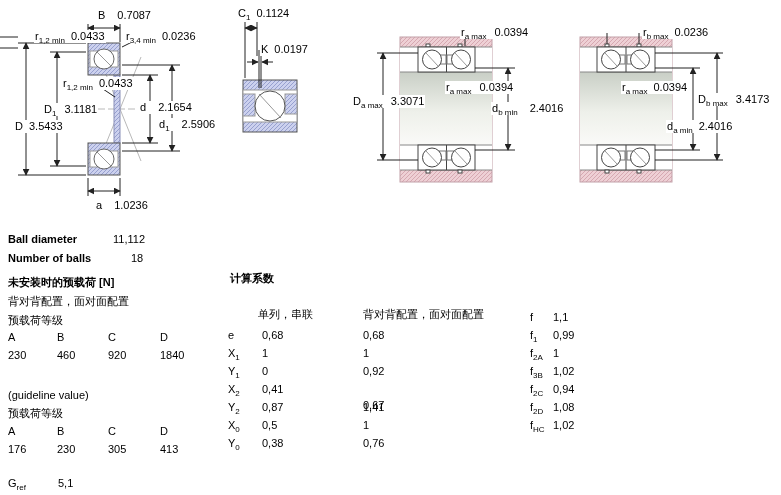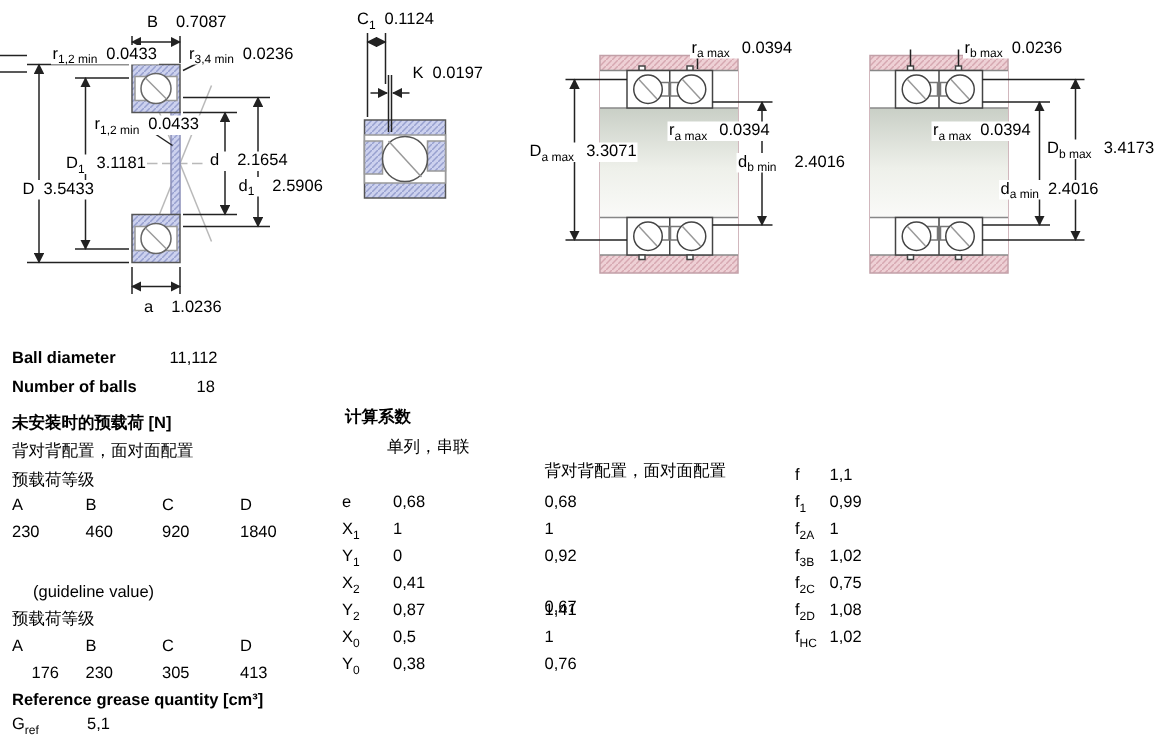--- a/index.html
+++ b/index.html
@@ -202,21 +202,21 @@
   <span class="dim" style="left:34px;top:30px"><span>r</span><sub>1,2 min</sub><span class="vg">0.0433</span></span>
   <span class="dim" style="left:125px;top:30px"><span>r</span><sub>3,4 min</sub><span class="vg">0.0236</span></span>
   <span class="dim" style="left:62px;top:77px"><span>r</span><sub>1,2 min</sub><span class="vg">0.0433</span></span>
   <span class="dim" style="left:43px;top:103px"><span>D</span><sub>1</sub><span class="vg8">3.1181</span></span>
   <span class="dim" style="left:14px;top:120px"><span>D</span><span class="vg">3.5433</span></span>
   <span class="dim" style="left:139px;top:101px"><span>d</span><span class="vg4">2.1654</span></span>
   <span class="dim" style="left:158px;top:118px"><span>d</span><sub>1</sub><span class="vg4">2.5906</span></span>
   <span class="dim" style="left:95px;top:199px"><span>a</span><span class="vg4">1.0236</span></span>
 
   <span class="dim" style="left:237px;top:7px"><span>C</span><sub>1</sub><span class="vg">0.1124</span></span>
-  <span class="dim" style="left:274px;top:43px"><span>K</span><span class="vg">0.0197</span></span>
+  <span class="dim" style="left:260px;top:43px"><span>K</span><span class="vg">0.0197</span></span>
 
   <span class="dim" style="left:460px;top:26px"><span>r</span><sub>a max</sub><span class="vg8">0.0394</span></span>
   <span class="dim" style="left:445px;top:81px"><span>r</span><sub>a max</sub><span class="vg8">0.0394</span></span>
   <span class="dim" style="left:352px;top:95px"><span>D</span><sub>a max</sub><span class="vg8">3.3071</span></span>
   <span class="dim" style="left:491px;top:102px"><span>d</span><sub>b min</sub><span class="vg4">2.4016</span></span>
 
   <span class="dim" style="left:642px;top:26px"><span>r</span><sub>b max</sub><span class="vg">0.0236</span></span>
   <span class="dim" style="left:621px;top:81px"><span>r</span><sub>a max</sub><span class="vg">0.0394</span></span>
   <span class="dim" style="left:697px;top:93px"><span>D</span><sub>b max</sub><span class="vg8">3.4173</span></span>
   <span class="dim" style="left:666px;top:120px"><span>d</span><sub>a min</sub><span class="vg">2.4016</span></span>
@@ -231,37 +231,36 @@
   <span class="t" style="left:8px;top:314px">预载荷等级</span>
   <span class="t" style="left:8px;top:331px">A</span>
   <span class="t" style="left:57px;top:331px">B</span>
   <span class="t" style="left:108px;top:331px">C</span>
   <span class="t" style="left:160px;top:331px">D</span>
   <span class="t" style="left:8px;top:349px">230</span>
   <span class="t" style="left:57px;top:349px">460</span>
   <span class="t" style="left:108px;top:349px">920</span>
   <span class="t" style="left:160px;top:349px">1840</span>
 
-  <span class="t" style="left:22px;top:389px">(guideline value)</span>
+  <span class="t" style="left:8px;top:389px">(guideline value)</span>
   <span class="t" style="left:8px;top:407px">预载荷等级</span>
   <span class="t" style="left:8px;top:425px">A</span>
   <span class="t" style="left:57px;top:425px">B</span>
   <span class="t" style="left:108px;top:425px">C</span>
   <span class="t" style="left:160px;top:425px">D</span>
-  <span class="t" style="left:21px;top:443px">176</span>
+  <span class="t" style="left:8px;top:443px">176</span>
   <span class="t" style="left:57px;top:443px">230</span>
   <span class="t" style="left:108px;top:443px">305</span>
   <span class="t" style="left:160px;top:443px">413</span>
 
-  <span class="t b" style="left:8px;top:461px">Reference grease quantity [cm³]</span>
   <span class="t" style="left:8px;top:477px"><span>G</span><sub>ref</sub></span>
   <span class="t" style="left:58px;top:477px">5,1</span>
 
   <span class="t b" style="left:230px;top:272px">计算系数</span>
-  <span class="t" style="left:258px;top:292px">单列，串联</span>
+  <span class="t" style="left:258px;top:308px">单列，串联</span>
   <span class="t" style="left:363px;top:308px">背对背配置，面对面配置</span>
 
   <span class="t" style="left:228px;top:329px"><span>e</span><sub></sub></span>
   <span class="t" style="left:262px;top:329px">0,68</span>
   <span class="t" style="left:363px;top:329px">0,68</span>
 
   <span class="t" style="left:228px;top:347px"><span>X</span><sub>1</sub></span>
   <span class="t" style="left:262px;top:347px">1</span>
   <span class="t" style="left:363px;top:347px">1</span>
 
@@ -292,21 +291,21 @@
   <span class="t" style="left:530px;top:329px"><span>f</span><sub>1</sub></span>
   <span class="t" style="left:553px;top:329px">0,99</span>
 
   <span class="t" style="left:530px;top:347px"><span>f</span><sub>2A</sub></span>
   <span class="t" style="left:553px;top:347px">1</span>
 
   <span class="t" style="left:530px;top:365px"><span>f</span><sub>3B</sub></span>
   <span class="t" style="left:553px;top:365px">1,02</span>
 
   <span class="t" style="left:530px;top:383px"><span>f</span><sub>2C</sub></span>
-  <span class="t" style="left:553px;top:383px">0,75</span>
+  <span class="t" style="left:553px;top:383px">0,94</span>
 
   <span class="t" style="left:530px;top:401px"><span>f</span><sub>2D</sub></span>
   <span class="t" style="left:553px;top:401px">1,08</span>
 
   <span class="t" style="left:530px;top:419px"><span>f</span><sub>HC</sub></span>
   <span class="t" style="left:553px;top:419px">1,02</span>
 
 </div>
 
 </body></html>

